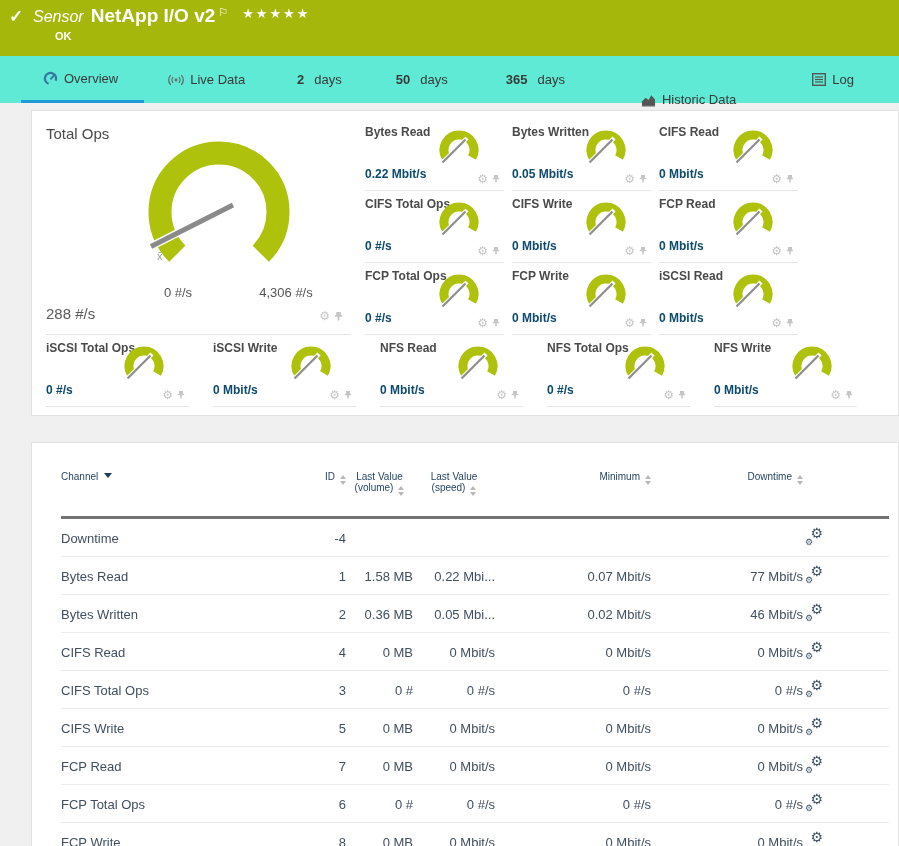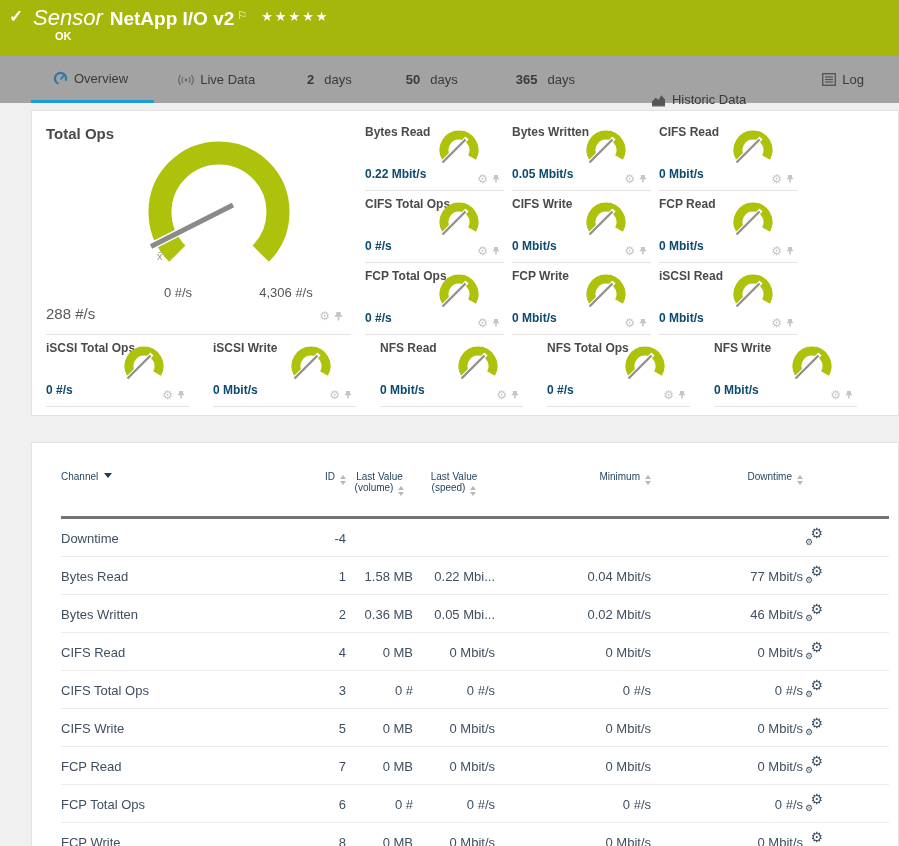--- a/index.html
+++ b/index.html
@@ -3,44 +3,44 @@
 <meta charset="utf-8">
 <style>
   * { margin:0; padding:0; box-sizing:border-box; }
   html,body { width:899px; height:846px; overflow:hidden; background:#f0f0f0;
     font-family:"Liberation Sans", sans-serif; }
 
   
   .topbar { position:relative; height:56px; background:#a6b70c; color:#fff; }
   .topbar .check { position:absolute; left:9px; top:6px; font-size:17px; font-weight:bold; }
   .titleline { position:absolute; left:33px; top:5px; white-space:nowrap; }
-  .sensor-kind { font-style:italic; font-size:22px; font-weight:300; margin-right:7px; }
+  .sensor-kind { font-style:italic; font-size:16px; font-weight:300; margin-right:7px; }
   .sensor-name { font-size:19px; font-weight:bold; }
   .flag { font-size:11px; vertical-align:super; margin-left:3px; }
   .stars { font-size:13px; letter-spacing:2px; margin-left:14px; vertical-align:4px; }
   .okstatus { position:absolute; left:55px; top:30px; font-size:11px; font-weight:bold; }
 
   
-  .tabbar { height:47px; background:#a3a3a3; display:flex; align-items:stretch; padding-left:31px; }
+  .tabbar { height:47px; background:#5eead4; display:flex; align-items:stretch; padding-left:21px; }
   .tab { display:flex; align-items:center; gap:6px; font-size:13px; color:#3a3a3a;
          padding:0 14px; cursor:pointer; white-space:nowrap; }
   .tab.active { border-bottom:3px solid #1e9cd7; padding:0 26px 0 22px; }
   .tab .num { font-weight:bold; margin-right:4px; }
   .tab svg { display:block; }
   .t-livedata { margin-left:10px; } .t-2days { margin-left:24px; } .t-30days { margin-left:26px; }
   .t-365days { margin-left:30px; } .t-historic { margin-left:48px;margin-top:40px; } .t-log { margin-left:48px; }
 
   
   .card { background:#fff; border:1px solid #e2e2e2; margin-left:31px; width:868px; }
   .gaugecard { margin-top:7px; padding:8px 0 8px 14px; }
   .top-section { display:flex; }
 
   
   .main-tile { position:relative; width:305px; height:216px; border-bottom:1px solid #e4e4e4; margin-right:14px; }
-  .mlabel { position:absolute; top:6px; left:0; font-size:15px; font-weight:bold; color:#4a4a4a; }
+  .mlabel { position:absolute; top:6px; left:0; font-size:15px; font-weight:normal; color:#4a4a4a; }
   .mgauge { position:absolute; left:78px; top:13px; }
   .mvalue { position:absolute; bottom:12px; left:0; font-size:15px; color:#5a5a5a; }
   .mscale-min { position:absolute; left:101px; top:166px; width:62px; text-align:center; font-size:13px; color:#555; }
   .mscale-max { position:absolute; left:190px; top:166px; width:100px; text-align:center; font-size:13px; color:#555; }
   .ticons { position:absolute; display:flex; align-items:center; gap:4px; color:#c5c5c5; }
   .micons { bottom:12px; right:8px; }
   .ticons .gear { font-size:12px; line-height:1; cursor:pointer; }
   .ticons svg { display:block; cursor:pointer; }
 
   
@@ -451,21 +451,21 @@
               <span class="g2">⚙</span>
             </span>
           </td>
         </tr>
 
         <tr>
           <td class="name">Bytes Read</td>
           <td class="r">1</td>
           <td class="r">1.58 MB</td>
           <td class="r">0.22 Mbi...</td>
-          <td class="r">0.04 Mbit/s</td>
+          <td class="r">0.07 Mbit/s</td>
           <td class="r">77 Mbit/s</td>
           <td class="act">
             <span class="gears">
               <span class="g1">⚙</span>
               <span class="g2">⚙</span>
             </span>
           </td>
         </tr>
 
         <tr>

